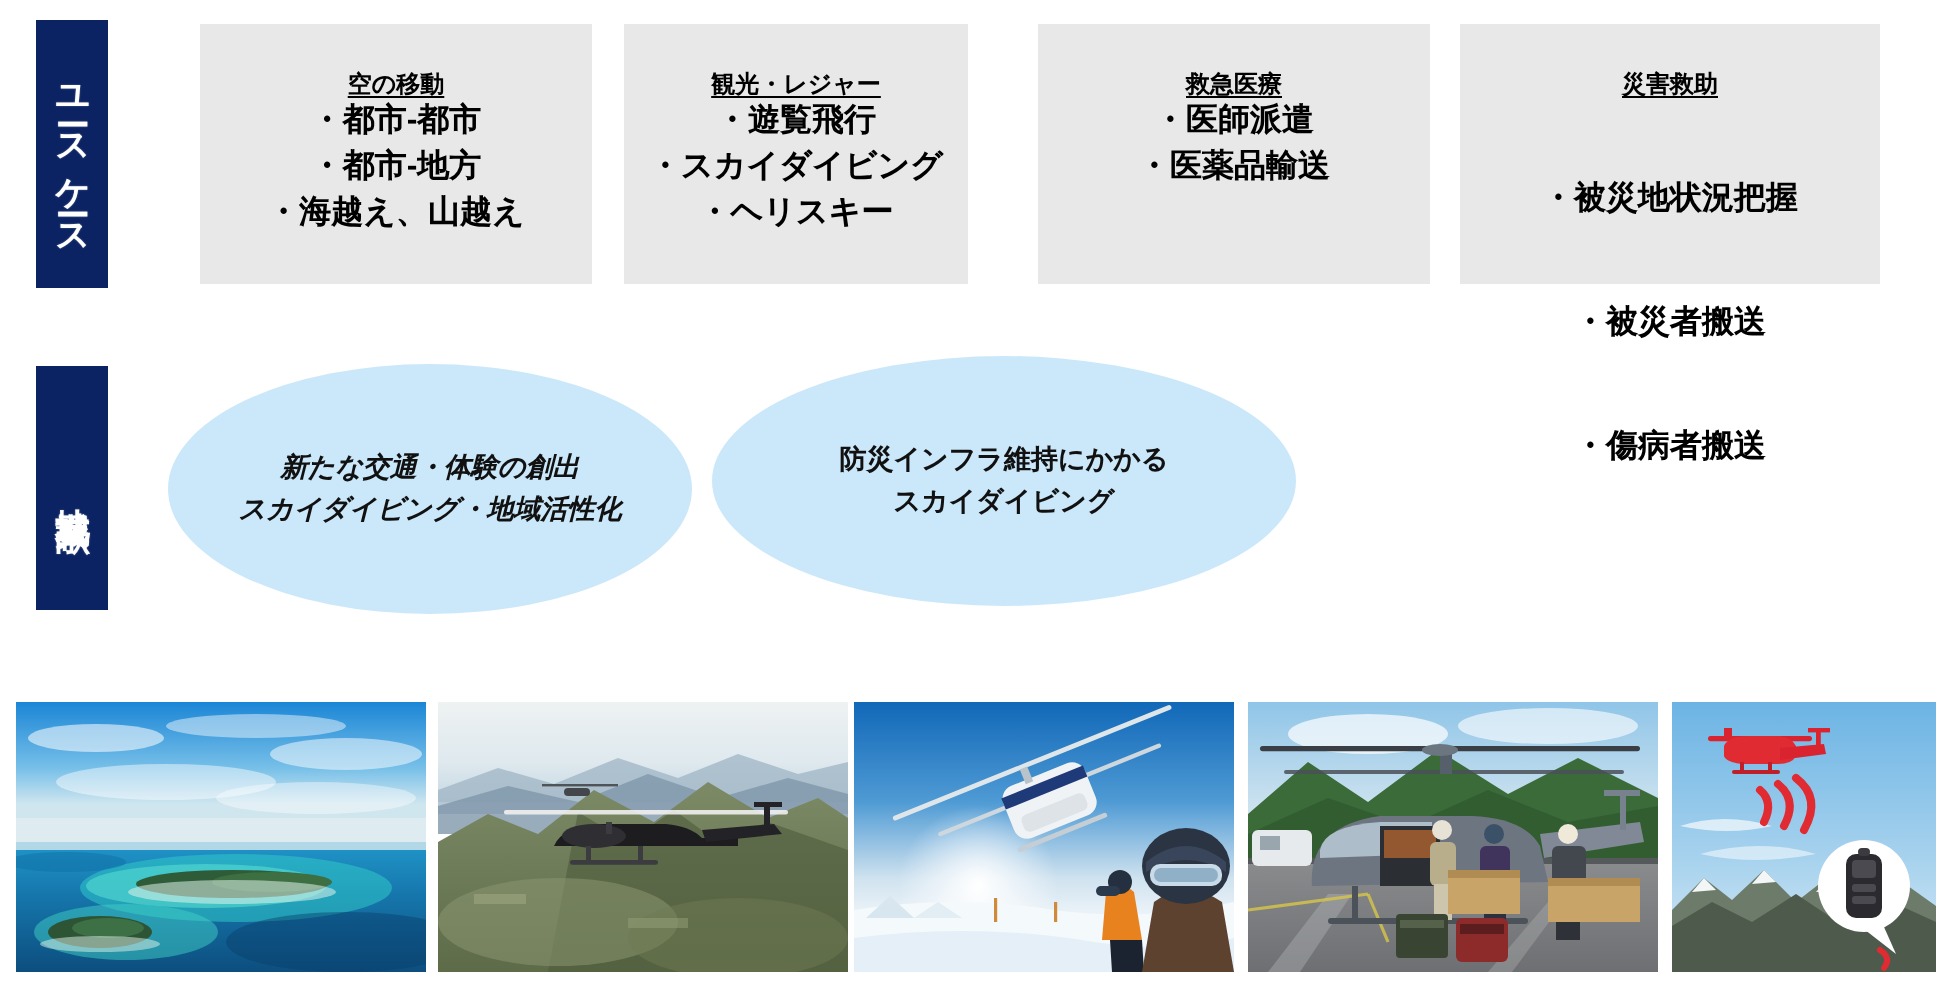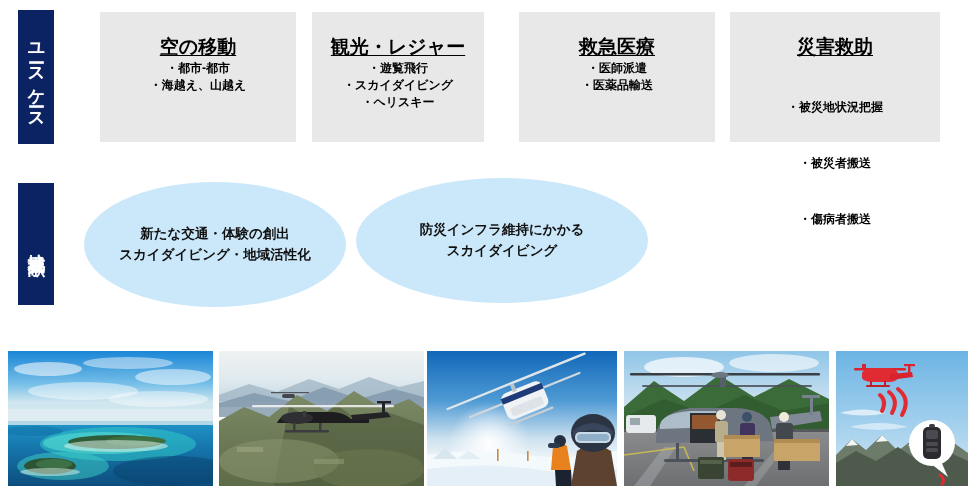--- a/index.html
+++ b/index.html
@@ -49,30 +49,30 @@
     height: 130px;
     background: #e8e8e8;
     display: flex;
     flex-direction: column;
     align-items: center;
     justify-content: flex-start;
     padding-top: 22px;
     box-sizing: border-box;
   }
   .usecase-title {
-    font-size: 19px;
+    font-size: 12px;
     font-weight: bold;
     color: #000000;
     text-decoration: underline;
     text-underline-offset: 2px;
     line-height: 1.35;
     white-space: nowrap;
   }
   .usecase-item {
-    font-size: 12px;
+    font-size: 16px;
     font-weight: bold;
     color: #000000;
     line-height: 1.42;
     white-space: nowrap;
   }
   #box-0 { left: 100px;  width: 196px; }
   #box-1 { left: 312px;  width: 172px; }
   #box-2 { left: 519px;  width: 196px; }
   #box-3 { left: 730px;  width: 210px; gap: 39px; }
 
@@ -86,21 +86,21 @@
     justify-content: center;
     text-align: center;
   }
   .contrib-text {
     font-size: 13.5px;
     font-weight: bold;
     color: #111111;
     line-height: 1.55;
     white-space: nowrap;
   }
-  #ell-0 { left: 84px;  top: 182px; width: 262px; height: 125px; }
+  #ell-0 { left: 84px;  top: 182px; width: 262px; height: 125px; font-style: italic; }
   #ell-1 { left: 356px; top: 178px; width: 292px; height: 125px; }
   #ell-2 { left: 660px; top: 170px; width: 296px; height: 130px; }
   #ell-2 .contrib-text { margin-bottom: 14px; }
 
   
   .photo {
     position: absolute;
     top: 351px;
     height: 135px;
     overflow: hidden;
@@ -121,20 +121,21 @@
     <span>ユースケース</span>
   </div>
 
   <div class="side-label" id="label-contrib">
     <span>地域貢献</span>
   </div>
 
   <div class="usecase-box" id="box-0">
     <div class="usecase-title">空の移動</div>
     <div class="usecase-item">・都市-都市</div>
+    <div class="usecase-item">・都市-地方</div>
     <div class="usecase-item">・海越え、山越え</div>
   </div>
 
   <div class="usecase-box" id="box-1">
     <div class="usecase-title">観光・レジャー</div>
     <div class="usecase-item">・遊覧飛行</div>
     <div class="usecase-item">・スカイダイビング</div>
     <div class="usecase-item">・ヘリスキー</div>
   </div>
 

